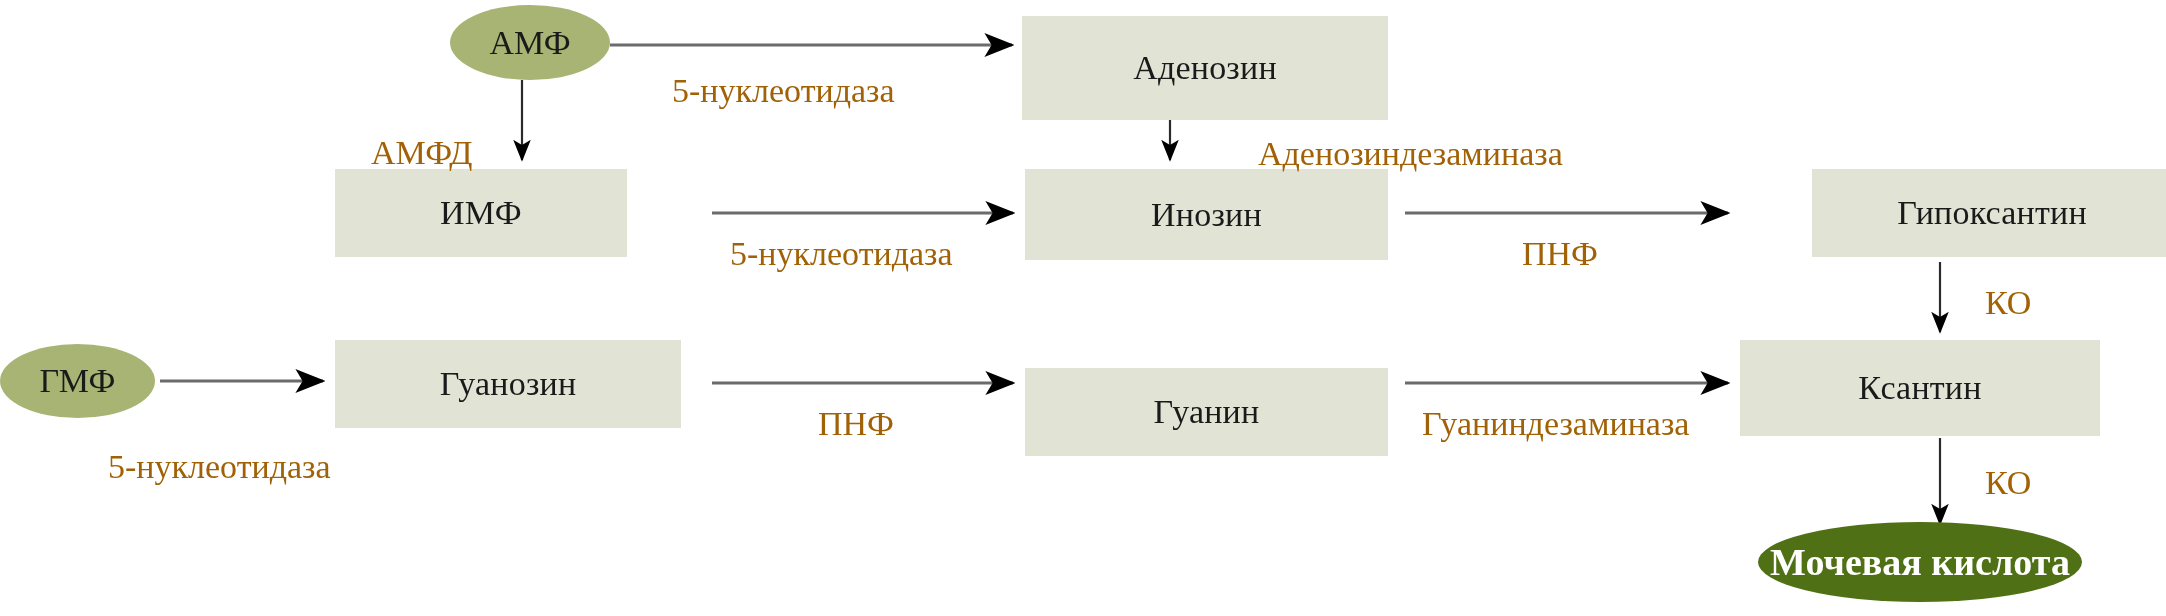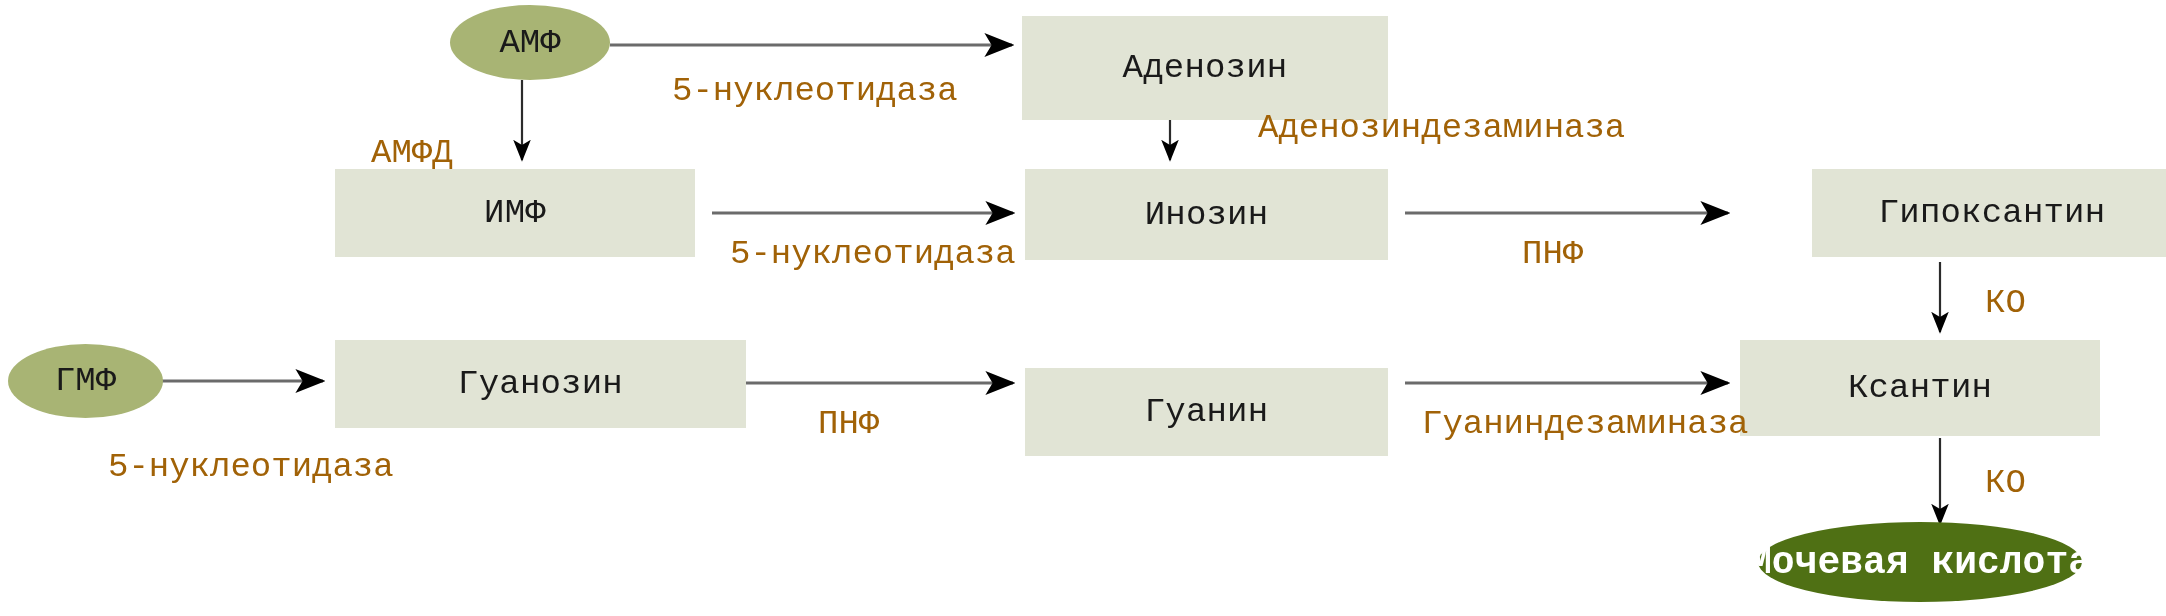--- a/index.html
+++ b/index.html
@@ -5,21 +5,21 @@
   html, body {
     margin: 0;
     padding: 0;
     background: #ffffff;
   }
   #canvas {
     position: relative;
     width: 2166px;
     height: 616px;
     background: #ffffff;
-    font-family: Liberation Mono, monospace;
+    font-family: Liberation Serif, serif;
     overflow: hidden;
   }
   .node-box {
     position: absolute;
     background: #e1e4d5;
     display: flex;
     align-items: center;
     justify-content: center;
     color: #1a1a1a;
     font-size: 34px;
@@ -86,49 +86,49 @@
       </g>
   </svg>
 
   <div id="node-layer">
       <div class="node-ellipse ellipse-light" style="left: 450px; top: 5px; width: 160px; height: 75px;">
         <span>АМФ</span>
       </div>
       <div class="node-box" style="left: 1022px; top: 16px; width: 366px; height: 104px;">
         <span>Аденозин</span>
       </div>
-      <div class="node-box" style="left: 335px; top: 169px; width: 360px; height: 88px;">
+      <div class="node-box" style="left: 335px; top: 169px; width: 292px; height: 88px;">
         <span>ИМФ</span>
       </div>
       <div class="node-box" style="left: 1025px; top: 169px; width: 363px; height: 91px;">
         <span>Инозин</span>
       </div>
       <div class="node-box" style="left: 1812px; top: 169px; width: 360px; height: 88px;">
         <span>Гипоксантин</span>
       </div>
-      <div class="node-ellipse ellipse-light" style="left: 8px; top: 344px; width: 155px; height: 74px;">
+      <div class="node-ellipse ellipse-light" style="left: 0px; top: 344px; width: 155px; height: 74px;">
         <span>ГМФ</span>
       </div>
-      <div class="node-box" style="left: 335px; top: 340px; width: 411px; height: 88px;">
+      <div class="node-box" style="left: 335px; top: 340px; width: 346px; height: 88px;">
         <span>Гуанозин</span>
       </div>
       <div class="node-box" style="left: 1025px; top: 340px; width: 363px; height: 88px; margin-top: 28px;">
         <span>Гуанин</span>
       </div>
       <div class="node-box" style="left: 1740px; top: 340px; width: 360px; height: 96px;">
         <span>Ксантин</span>
       </div>
       <div class="node-ellipse ellipse-dark" style="left: 1758px; top: 522px; width: 324px; height: 80px;">
         <span>Мочевая кислота</span>
       </div>
     </div>
   <div id="label-layer">
       <div class="edge-label" style="left: 672px; top: 72px;">5-нуклеотидаза</div>
       <div class="edge-label" style="left: 371px; top: 110px; margin-top: 24px;">АМФД</div>
-      <div class="edge-label" style="left: 1258px; top: 109px; text-align: right;">Аденозиндезаминаза</div>
+      <div class="edge-label" style="left: 1258px; top: 135px; text-align: right;">Аденозиндезаминаза</div>
       <div class="edge-label" style="left: 730px; top: 235px;">5-нуклеотидаза</div>
       <div class="edge-label" style="left: 1522px; top: 235px;">ПНФ</div>
       <div class="edge-label" style="left: 1985px; top: 284px;">КО</div>
       <div class="edge-label" style="left: 108px; top: 448px;">5-нуклеотидаза</div>
       <div class="edge-label" style="left: 818px; top: 405px;">ПНФ</div>
       <div class="edge-label" style="left: 1422px; top: 405px;">Гуаниндезаминаза</div>
       <div class="edge-label" style="left: 1985px; top: 464px;">КО</div>
     </div>
 
 </div>

